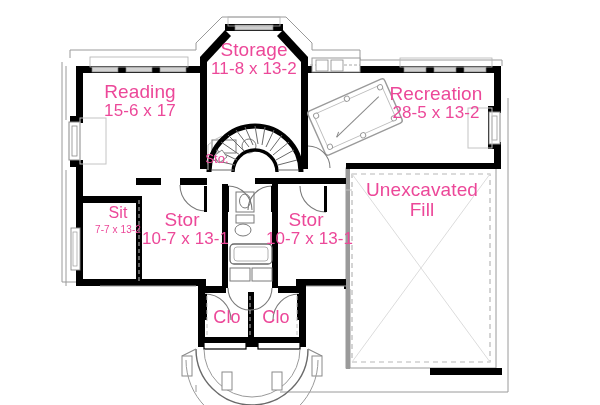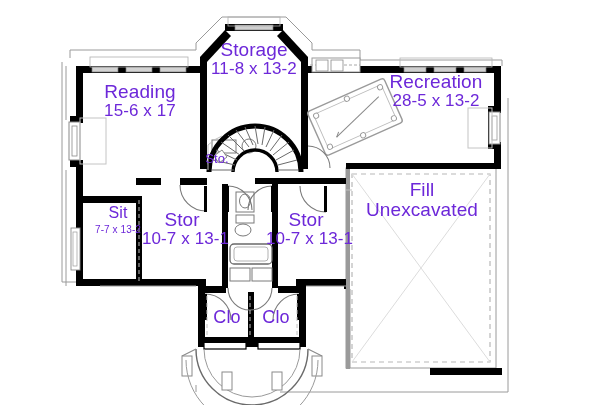--- a/index.html
+++ b/index.html
@@ -1,19 +1,19 @@
 <!DOCTYPE html>
 <html><head>
 <meta charset="utf-8">
 <style>
   html,body{margin:0;padding:0;background:#ffffff;}
   body{width:600px;height:405px;overflow:hidden;font-family:"Liberation Sans",sans-serif;}
   #plan{position:relative;width:600px;height:405px;background:#ffffff;}
   #plan svg{position:absolute;left:0;top:0;}
-  .lbl{position:absolute;text-align:center;color:#6d28d9;line-height:1.05;white-space:nowrap;}
+  .lbl{position:absolute;text-align:center;color:#ec4899;line-height:1.05;white-space:nowrap;}
   .rm-name{font-size:19px;font-weight:400;letter-spacing:.1px;}
   .rm-dim{font-size:17px;font-weight:400;letter-spacing:.1px;}
   .rm-dim-sm{font-size:10px;font-weight:400;}
   .rm-name-sm{font-size:16px;}
   .rm-name-xs{font-size:11px;}
 </style>
 </head>
 <body>
 
 <div id="plan">
@@ -255,28 +255,28 @@
   <div class="lbl" style="left:76px;top:82px;width:128px;">
     <div class="rm-name">Reading</div>
     <div class="rm-dim">15-6 x 17</div>
   </div>
 
   <div class="lbl" style="left:201px;top:40px;width:106px;">
     <div class="rm-name">Storage</div>
     <div class="rm-dim">11-8 x 13-2</div>
   </div>
 
-  <div class="lbl" style="left:376px;top:72px;width:120px;">
+  <div class="lbl" style="left:376px;top:84px;width:120px;">
     <div class="rm-name">Recreation</div>
     <div class="rm-dim">28-5 x 13-2</div>
   </div>
 
   <div class="lbl" style="left:356px;top:180px;width:132px;">
+    <div class="rm-name">Unexcavated</div>
     <div class="rm-name">Fill</div>
-    <div class="rm-name">Unexcavated</div>
   </div>
 
   <div class="lbl" style="left:83px;top:205px;width:54px;padding-left:8px;">
     <div class="rm-name rm-name-sm">Sit</div>
     <div class="rm-dim rm-dim-sm" style="margin-top:3px;">7-7 x 13-2</div>
   </div>
 
   <div class="lbl" style="left:142px;top:210px;width:80px;">
     <div class="rm-name">Stor</div>
     <div class="rm-dim">10-7 x 13-1</div>

